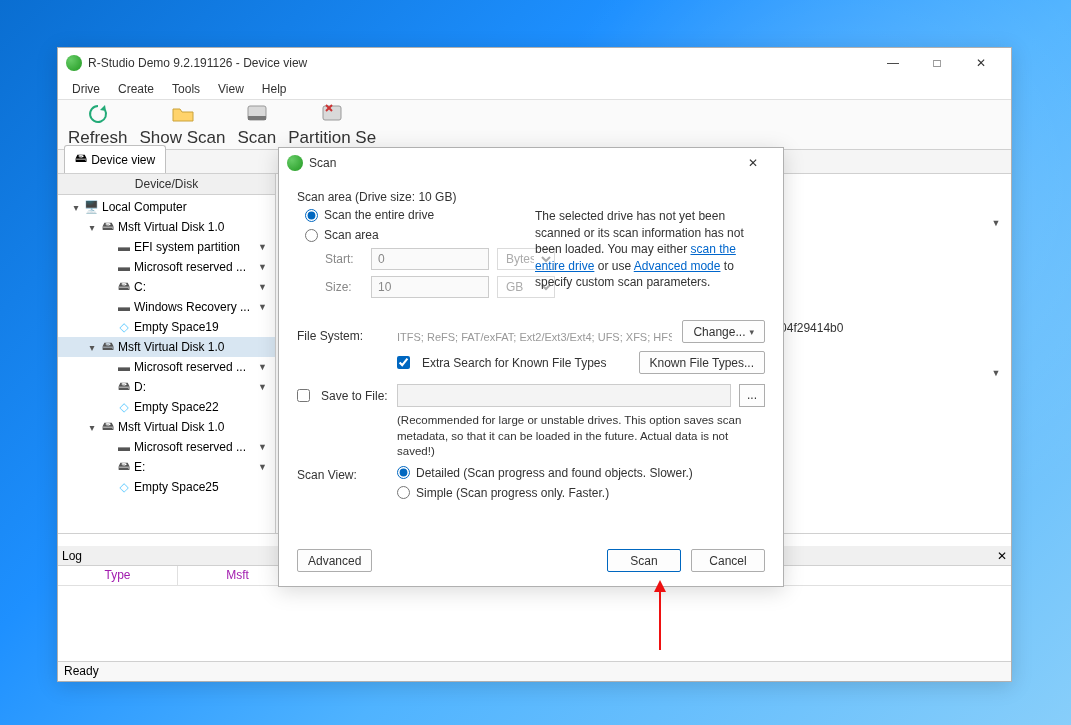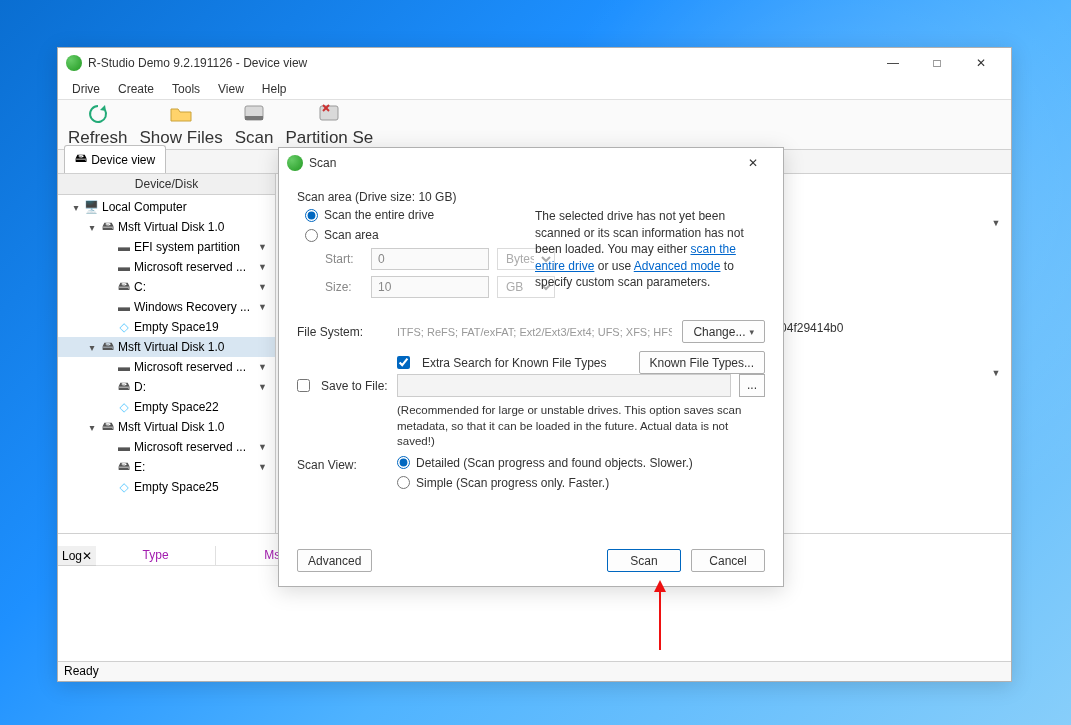--- a/index.html
+++ b/index.html
@@ -26,21 +26,21 @@
 .tree { padding: 2px 0; }
 .tree-row { display: flex; align-items: center; height: 20px; padding: 0 4px 0 4px; white-space: nowrap; }
 .tree-row .tw { width: 12px; text-align: center; color: #555; font-size: 10px; }
 .tree-row .spacer { display:inline-block; }
 .tree-row .ico-small { width: 14px; height: 14px; margin: 0 3px; display: inline-flex; align-items: center; justify-content: center; }
 .tree-row.selected { background: #d8e6f2; }
 .tree-row .menu-arrow { margin-left: auto; color: #555; font-size: 9px; padding-right: 4px; }
 .detail-pane { flex: 1; overflow: auto; padding-left: 420px; }
 .detail-list { padding: 4px 0 0 0; }
 .detail-row { height: 20px; line-height: 20px; padding-left: 10px; color: #333; }
-.log-panel { height: 115px; display: flex; flex-direction: row; margin-top: 12px; }
+.log-panel { height: 115px; display: flex; flex-direction: column; margin-top: 12px; }
 .log-head { height: 20px; background: #f0f0f0; border-bottom: 1px solid #d0d0d0; display: flex; align-items: center; padding: 0 4px; }
 .log-head .lbl { flex: 1; }
 .log-cols { height: 20px; display: flex; border-bottom: 1px solid #e0e0e0; }
 .log-col { border-right: 1px solid #e0e0e0; padding: 2px 30px; color: #a21caf; text-align: center; }
 .status { height: 20px; border-top: 1px solid #d0d0d0; padding: 2px 6px; background: #f8f8f8; }
 
 .dialog { left: 278px; top: 147px; width: 506px; height: 440px; display: flex; flex-direction: column; z-index: 10; }
 .dlg-body { flex: 1; padding: 12px 18px 6px 18px; color: #333; position: relative; }
 .row { display: flex; align-items: center; margin-bottom: 6px; }
 .radio, .check { width: 13px; height: 13px; margin-right: 6px; accent-color: #0067c0; }
@@ -48,28 +48,28 @@
 .sa-title { margin-bottom: 4px; }
 .sa-sub { margin-left: 8px; }
 .sa-inputs { margin-left: 28px; margin-top: 6px; }
 .sa-inputs .row { gap: 8px; }
 .sa-inputs label { width: 38px; color: #888; }
 .txt { height: 22px; border: 1px solid #ccc; background: #fafafa; padding: 0 6px; color: #888; }
 .txt.w1 { width: 118px; }
 .sel { height: 22px; border: 1px solid #ccc; background: #fff; padding: 0 4px; width: 58px; color: #888; }
 .msg { position: absolute; left: 256px; top: 30px; width: 230px; font-size: 11.5px; line-height: 1.35; color: #333; }
 .msg a { color: #0066cc; text-decoration: underline; }
-.fs-row { display: flex; align-items: center; margin-top: 16px; gap: 10px; }
+.fs-row { display: flex; align-items: flex-end; margin-top: 16px; gap: 10px; }
 .fs-row .lbl { width: 90px; }
 .fs-text { flex: 1; color: #999; font-size: 11px; text-align: right; padding-right: 6px; overflow: hidden; white-space: nowrap; }
 .btn { height: 23px; border: 1px solid #adadad; background: #fdfdfd; padding: 0 10px; display: inline-flex; align-items: center; gap: 4px; border-radius: 2px; color: #333; }
 .btn.dd::after { content: "▾"; font-size: 9px; color: #555; }
 .es-row { margin-top: 8px; margin-left: 100px; display: flex; align-items: center; gap: 6px; }
 .es-row .spacer2 { flex: 1; }
-.save-row { display: flex; align-items: center; margin-top: 0; gap: 8px; }
+.save-row { display: flex; align-items: center; margin-top: 10px; gap: 8px; }
 .save-row .cb-wrap { width: 92px; display: flex; align-items: center; gap: 5px; }
 .save-row .path { flex: 1; height: 23px; border: 1px solid #ccc; background: #f4f4f4; }
 .save-row .browse { width: 26px; height: 23px; border: 1px solid #adadad; background: #fdfdfd; text-align: center; line-height: 21px; }
 .reco { margin: 6px 0 6px 100px; font-size: 11.5px; color: #333; line-height: 1.35; }
 .sv-row { display: flex; align-items: flex-start; margin-top: 4px; }
 .sv-row .lbl { width: 100px; padding-top: 2px; }
 .sv-opts .row { margin-bottom: 6px; }
 .dlg-foot { display: flex; padding: 8px 18px 14px 18px; gap: 10px; }
 .dlg-foot .spacer2 { flex: 1; }
 .dlg-foot .btn { min-width: 74px; justify-content: center; }
@@ -107,21 +107,21 @@
           </svg>
         </span>
         <span class="lbl">Refresh</span>
       </div>
     <div class="tb-item">
         <span class="ico">
           <svg width="24" height="24">
             <path d="M2 7h7l2 3h11v9H2z" fill="#ffd36b" stroke="#caa23a"></path>
           </svg>
         </span>
-        <span class="lbl">Show Files</span>
+        <span class="lbl">Show Scan</span>
       </div>
     <div class="tb-item">
         <span class="ico">
           <svg width="24" height="24">
             <rect x="3" y="4" width="18" height="14" rx="2" fill="#d9d9d9" stroke="#999"></rect>
             <rect x="3" y="14" width="18" height="4" fill="#777"></rect>
           </svg>
         </span>
         <span class="lbl">Scan</span>
       </div>

